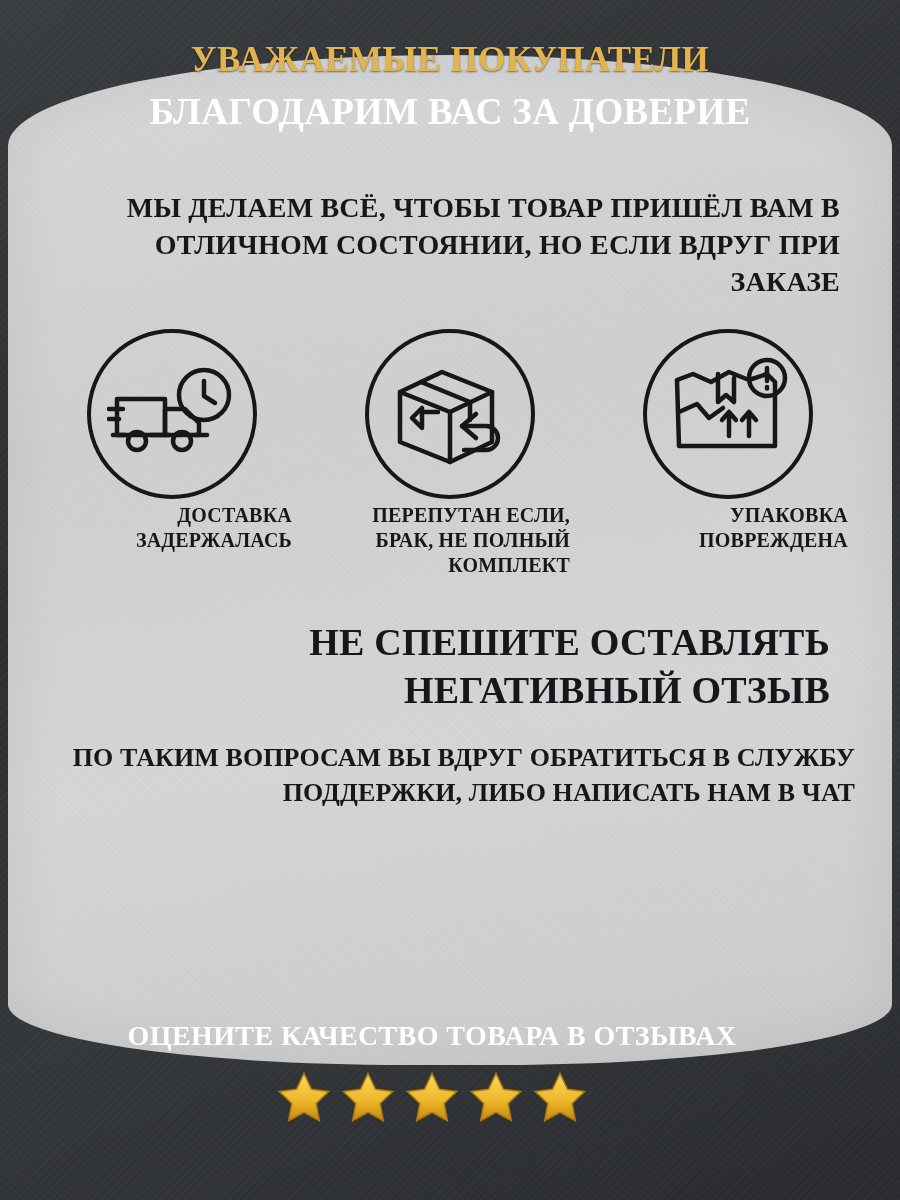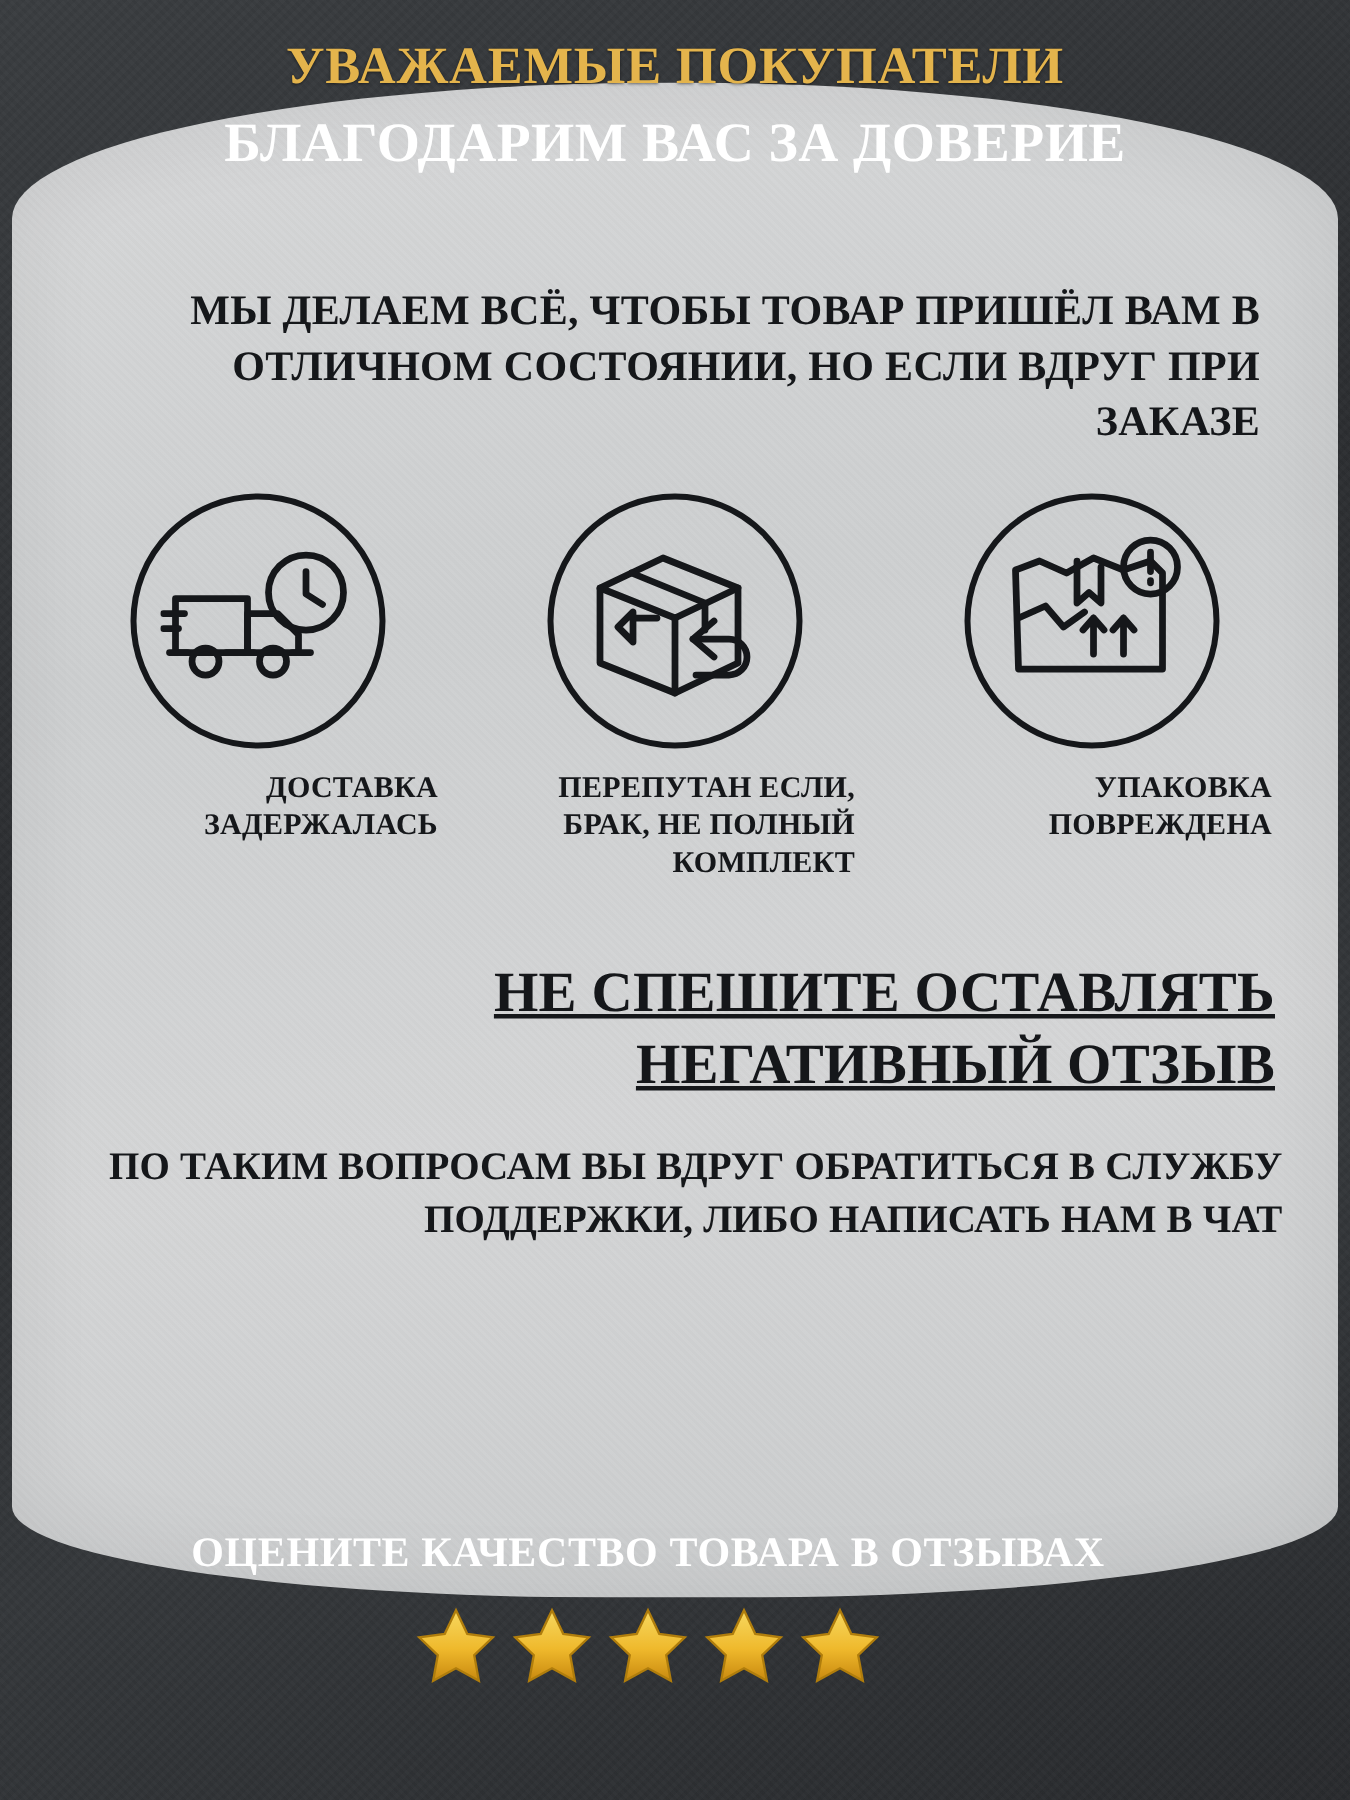--- a/index.html
+++ b/index.html
@@ -47,21 +47,21 @@
     position: absolute;
     inset: 0;
     border-radius: inherit;
     box-shadow: inset 0 0 60px rgba(0,0,0,0.07);
   }
 
   
   .header {
     position: absolute;
     left: 0;
-    top: 0;
+    top: 16px;
     width: 900px;
     height: 150px;
     text-align: center;
     padding-top: 24px;
     z-index: 4;
   }
 
   .header-title {
     font-size: 35px;
     font-weight: bold;
@@ -121,36 +121,35 @@
     height: 170px;
     border: 4px solid #15171a;
     border-radius: 50%;
     display: flex;
     align-items: center;
     justify-content: center;
     overflow: hidden;
   }
 
   .icon-caption {
-    margin-top: 14px;
+    margin-top: 4px;
     font-size: 20px;
     font-weight: bold;
     line-height: 1.25;
     letter-spacing: 0.2px;
   }
 
   
   .big-heading {
-    margin-top: 50px;
+    margin-top: 40px;
     font-size: 38px;
     font-weight: bold;
     line-height: 1.28;
     letter-spacing: 0.2px;
-    padding: 0 50px;
-    text-decoration: underline;
+    padding: 0 70px;
   }
 
   .sub-note {
     margin-top: 26px;
     font-size: 26px;
     font-weight: bold;
     line-height: 1.33;
     letter-spacing: 0.1px;
     padding: 0 45px;
   }

